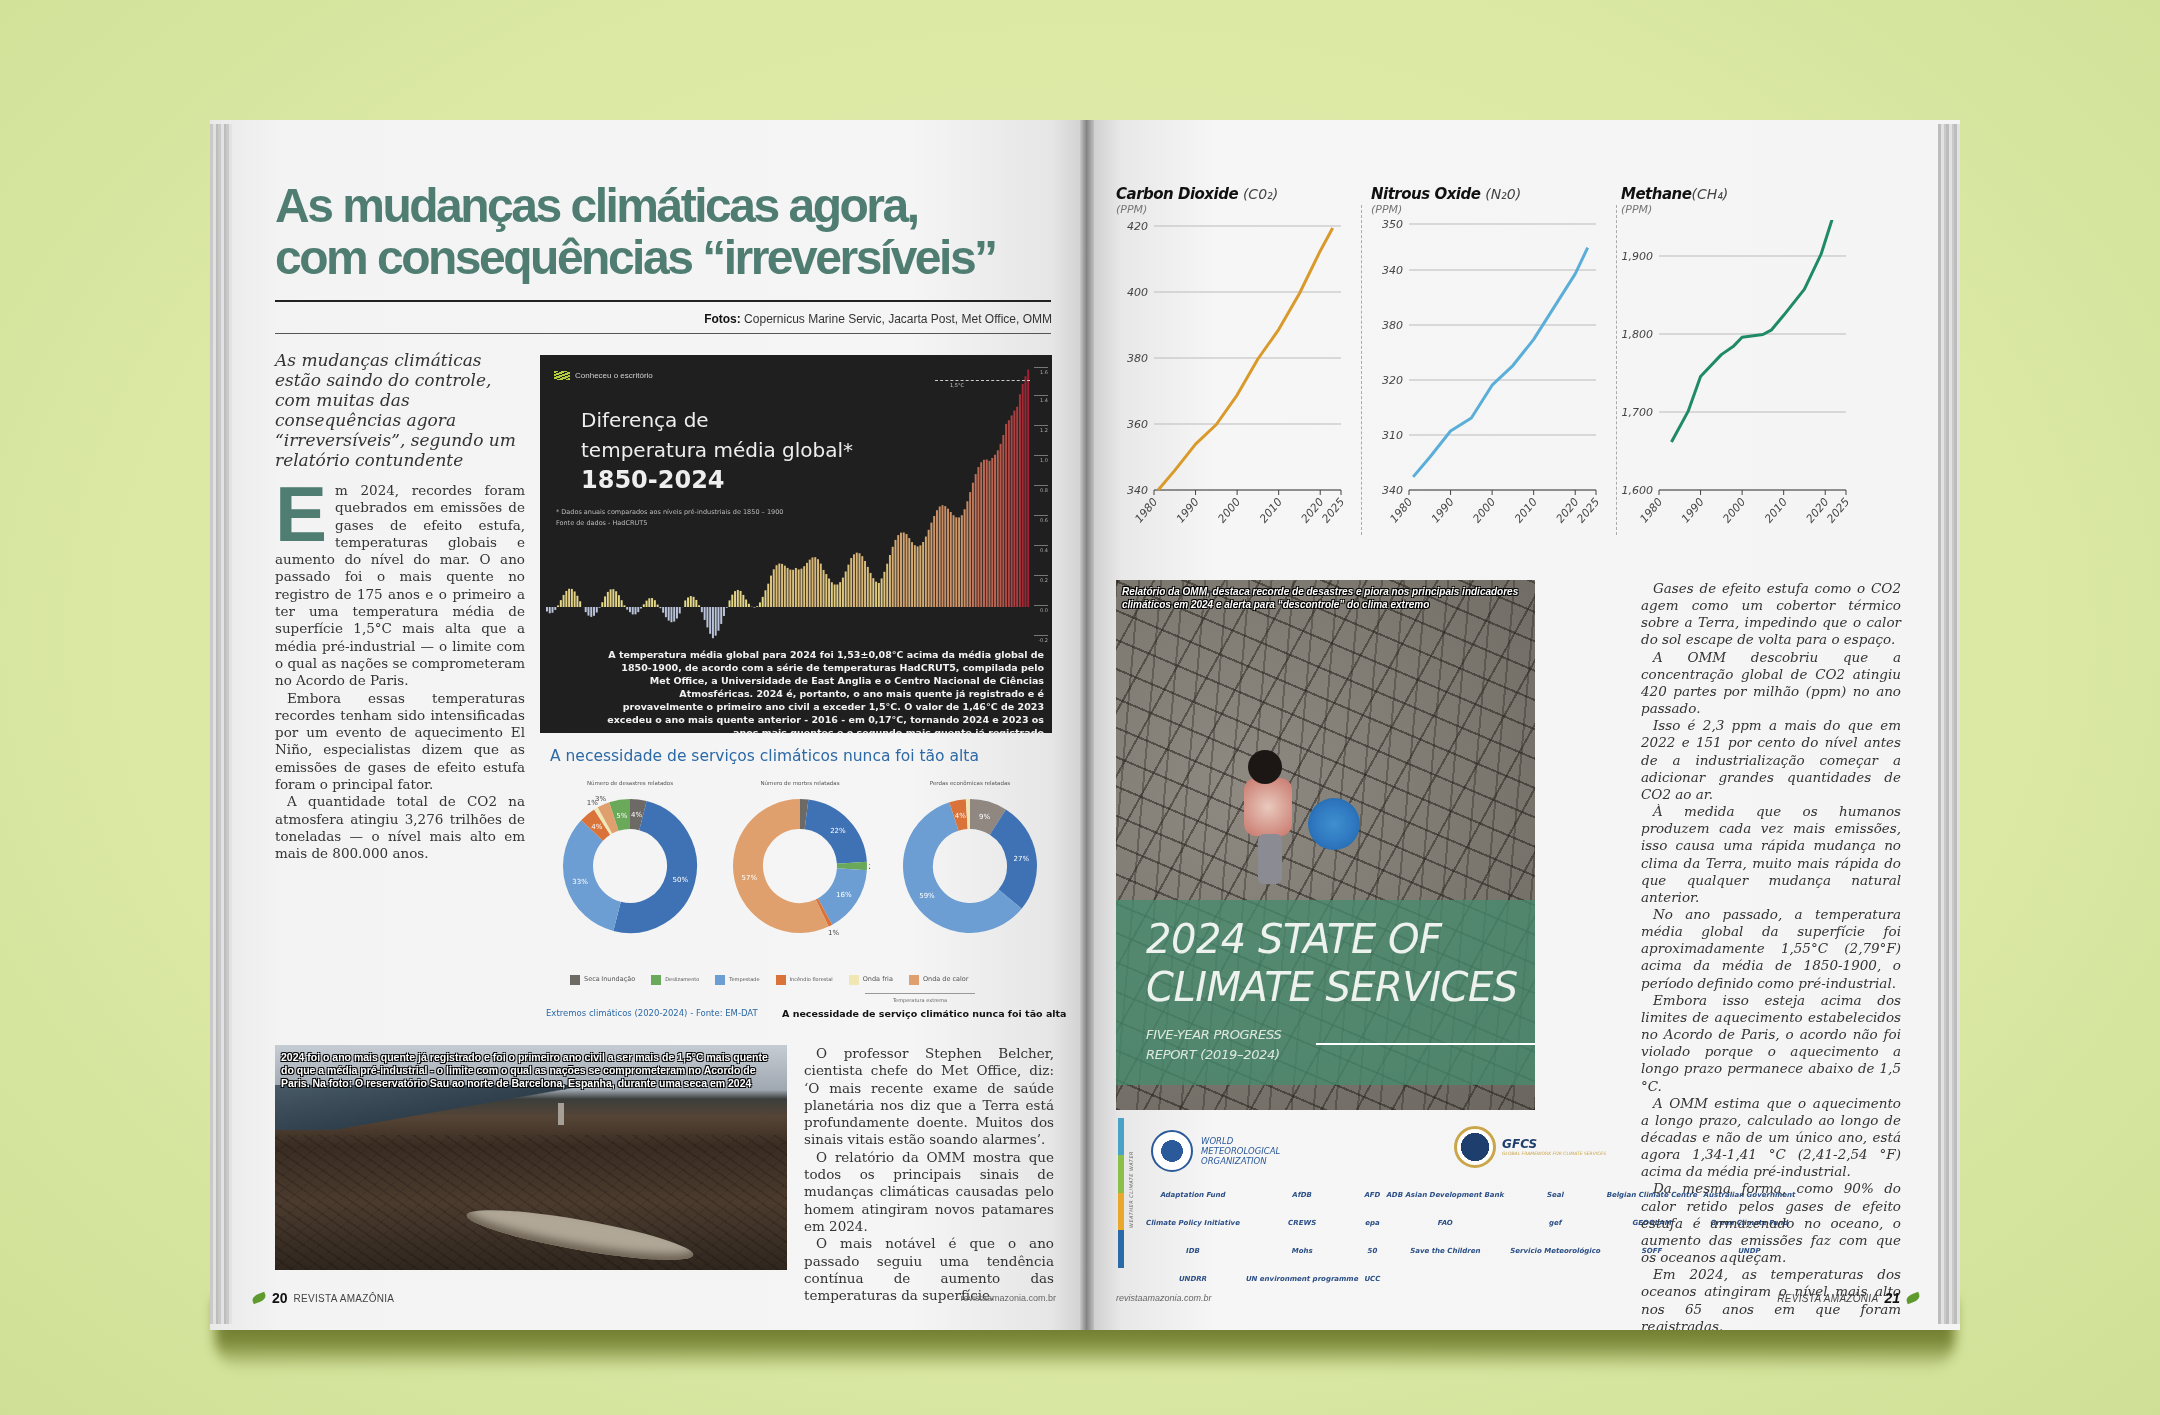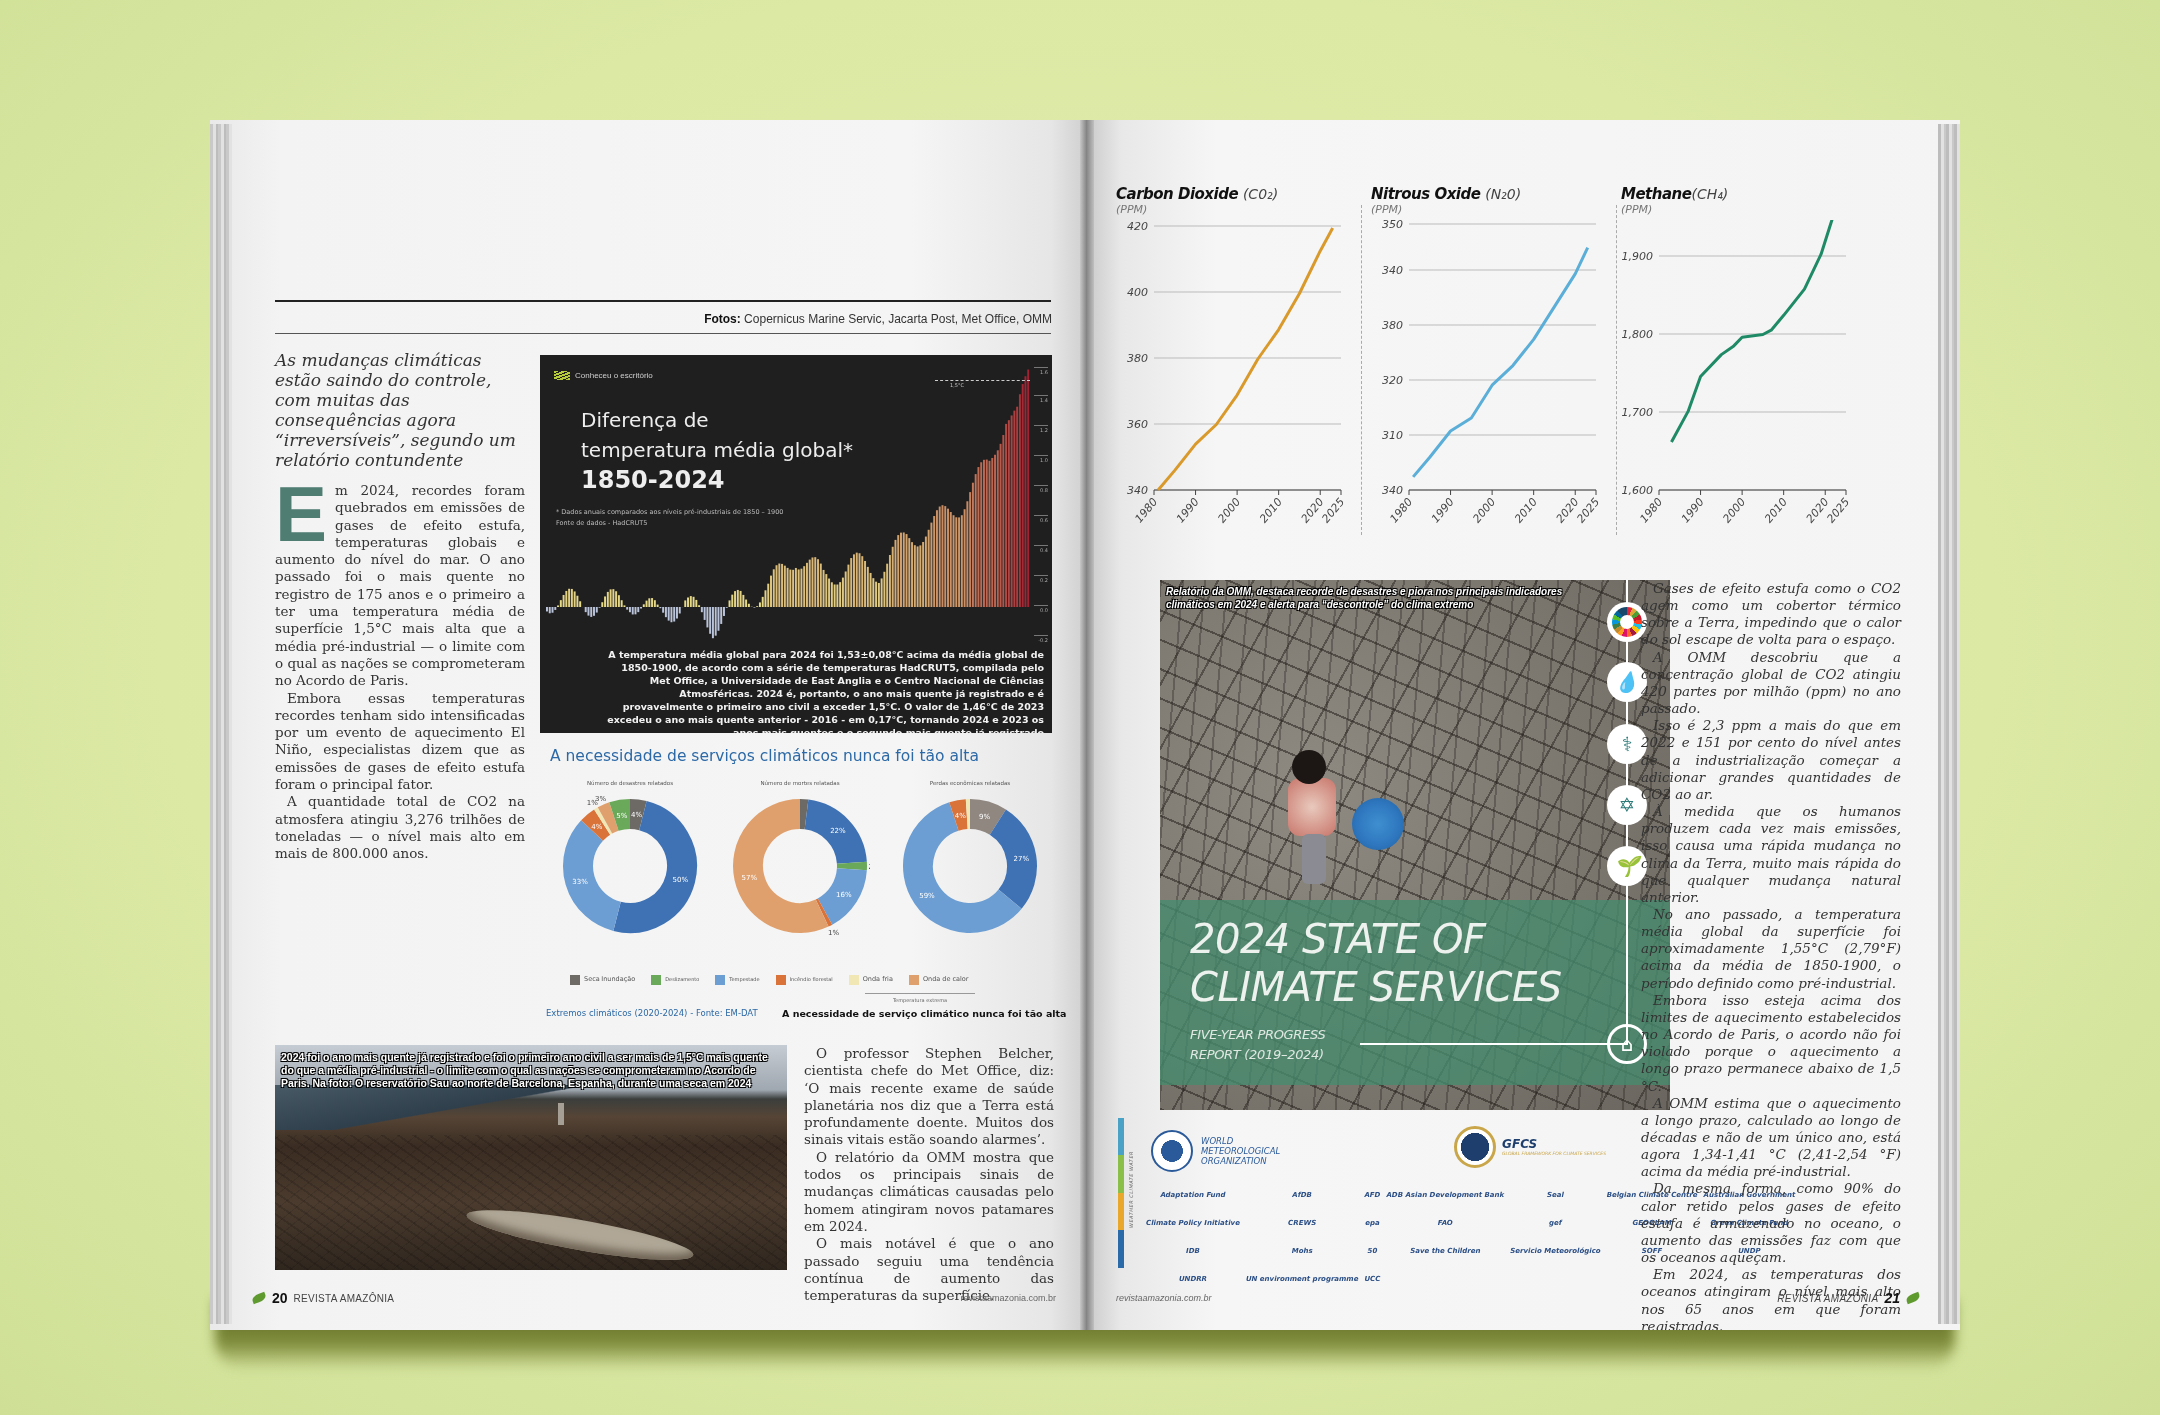--- a/index.html
+++ b/index.html
@@ -89,22 +89,22 @@
   
   .gas-charts { position: absolute; left: 30px; top: 65px; width: 790px; height: 360px; }
   .gas { position: absolute; top: 0; height: 360px; }
   .gas .ttl { font-family: "DejaVu Sans", sans-serif; font-size: 15px; color: #111; white-space: nowrap; }
   .gas .ttl b { font-weight: 700; letter-spacing: -0.5px; }
   .gas .ttl span { color: #444; font-size: 14px; }
   .gas .unit { font-family: "DejaVu Sans", sans-serif; font-size: 11px; color: #777; }
   .gas svg { position: absolute; left: 0; top: 35px; }
   .gas-divider { position: absolute; top: 20px; height: 330px; border-left: 1px dashed #aaa; }
 
-  .cover { position: absolute; left: 30px; top: 460px; width: 510px; height: 530px; overflow: hidden;
-    background: #6d6a63; margin-left: 44px; }
+  .cover { position: absolute; left: 30px; top: 460px; width: 419px; height: 530px; overflow: hidden;
+    background: #6d6a63; }
   .cover .cracks { position: absolute; inset: 0;
     background:
       repeating-linear-gradient(23deg, rgba(40,35,30,0.55) 0 2px, transparent 2px 27px),
       repeating-linear-gradient(-61deg, rgba(40,35,30,0.5) 0 2px, transparent 2px 31px),
       repeating-linear-gradient(95deg, rgba(40,35,30,0.35) 0 2px, transparent 2px 22px),
       radial-gradient(circle at 30% 40%, #8e8a82 0%, #7a766e 60%, #6a665f 100%); }
   .cover-caption { position: absolute; left: 6px; top: 6px; width: 420px; font-family: "Liberation Sans", sans-serif; font-weight: 700; font-size: 10px; line-height: 12.5px; color: #fff;
     text-shadow: -1px -1px 0 #000, 1px -1px 0 #000, -1px 1px 0 #000, 1px 1px 0 #000; }
   .child { position: absolute; left: 128px; top: 170px; width: 60px; height: 140px; }
   .child .head { position: absolute; left: 4px; top: 0; width: 34px; height: 34px; border-radius: 50%; background: #1c1714; }
@@ -144,20 +144,24 @@
 </head>
 <body>
 
 <div class="shadow-base"></div>
 
 <div class="spread">
 
   <div class="page left">
     <div class="edge-left"></div>
 
+    <h1 class="headline">
+      <span>As mudanças climáticas agora,</span><br>
+      <span>com consequências “irreversíveis”</span>
+    </h1>
     <div class="rule1"></div>
     <div class="credits"><b>Fotos:</b><span> Copernicus Marine Servic, Jacarta Post, Met Office, OMM</span></div>
     <div class="rule2"></div>
 
     <div class="col1">
       <p class="dek">As mudanças climáticas estão saindo do controle, com muitas das consequências agora “irreversíveis”, segundo um relatório contundente</p>
       <div class="body-text">
         <span class="dropcap">E</span>
         <span>m 2024, recordes foram quebrados em emissões de gases de efeito estufa, temperaturas globais e aumento do nível do mar. O ano passado foi o mais quente no registro de 175 anos e o primeiro a ter uma temperatura média de superfície 1,5°C mais alta que a média pré-industrial — o limite com o qual as nações se comprometeram no Acordo de Paris.</span>
       </div>

